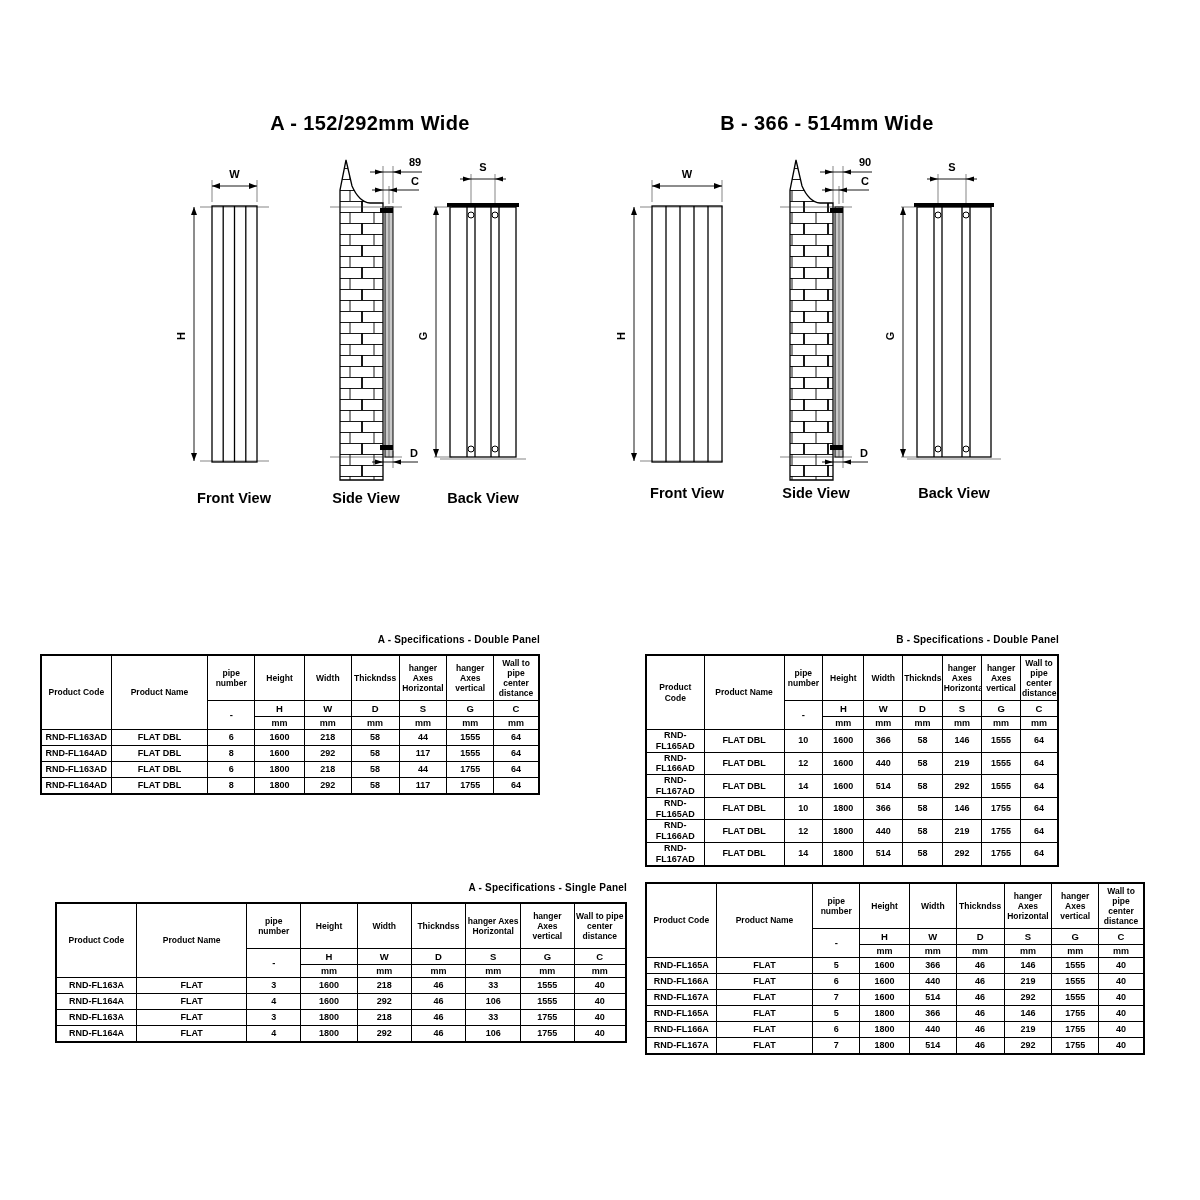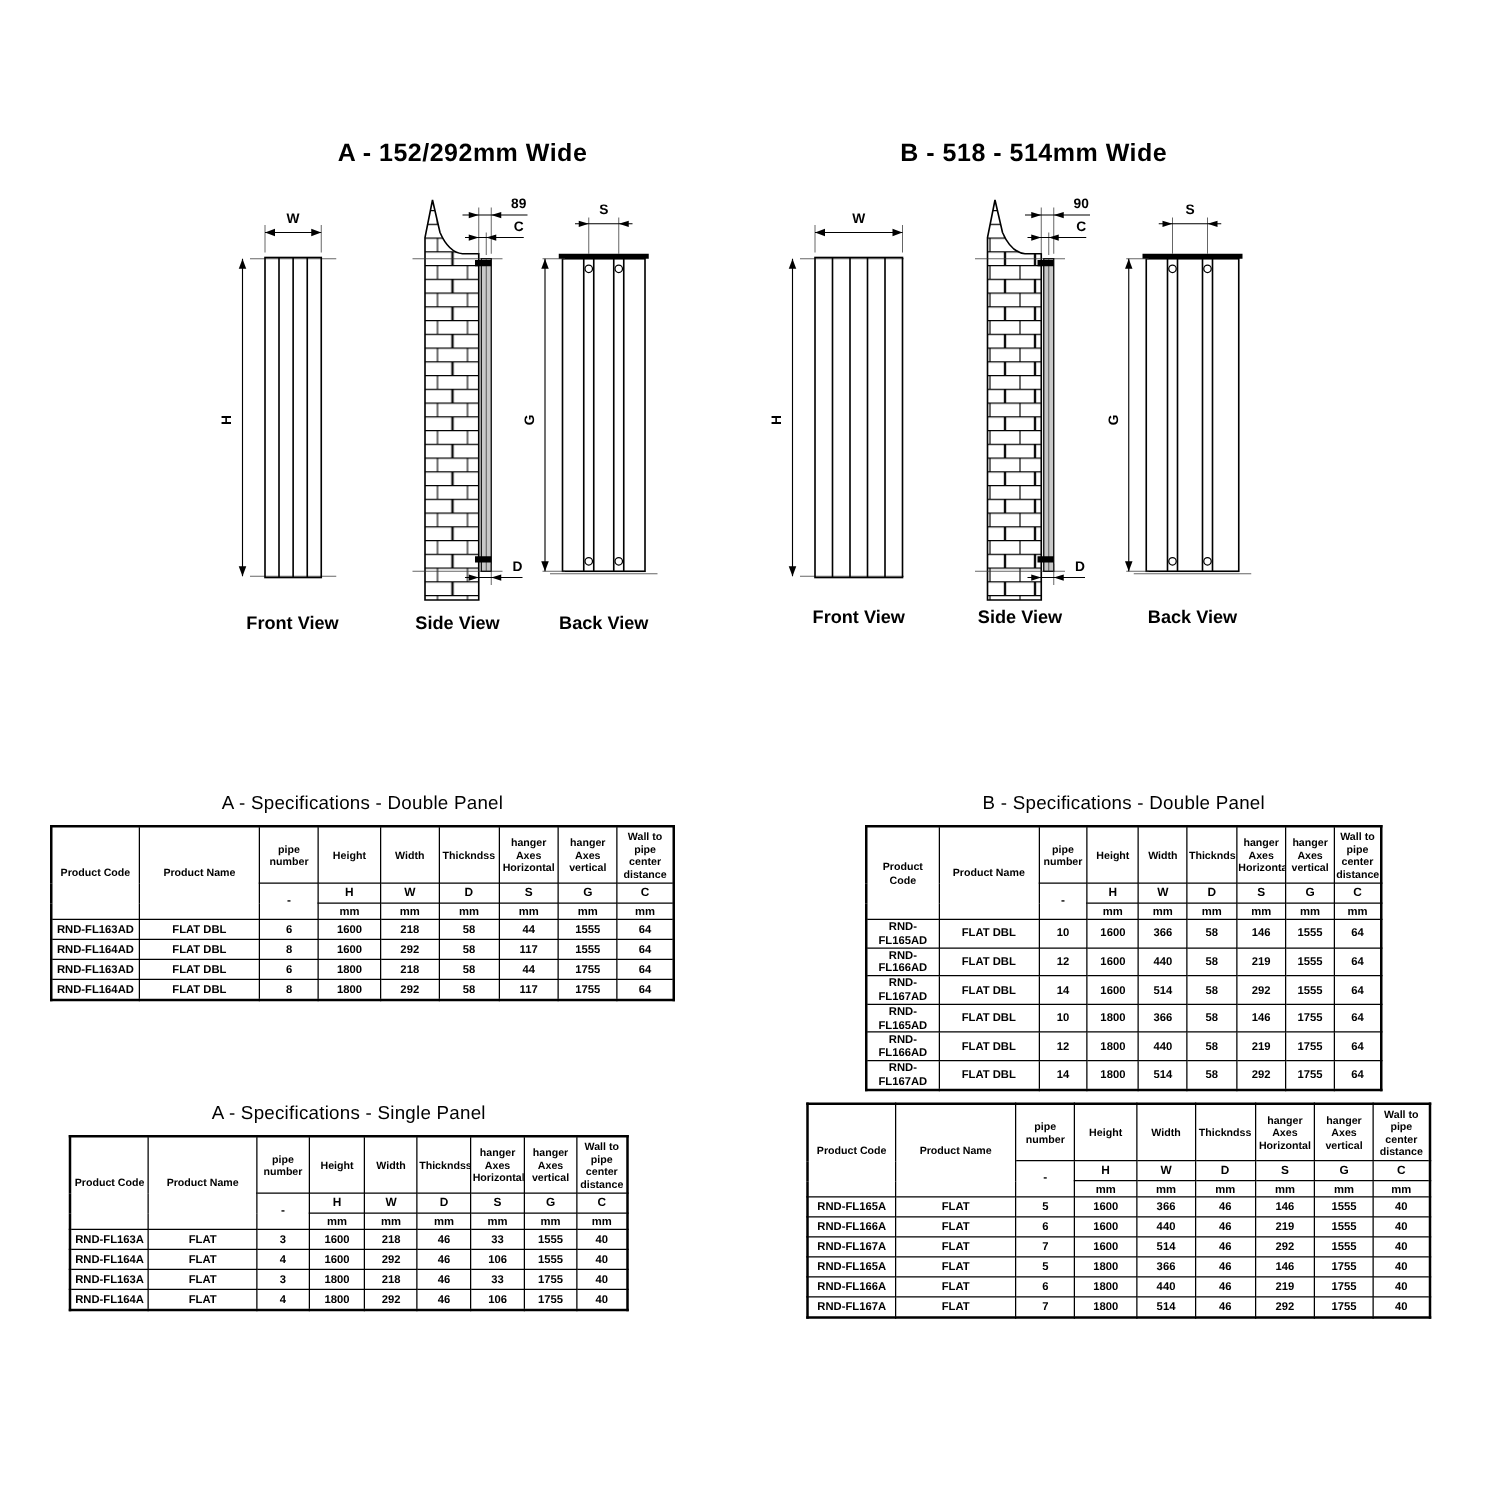--- a/index.html
+++ b/index.html
@@ -7,36 +7,36 @@
           font-family:"Liberation Sans",sans-serif;color:#000;overflow:hidden;}
   .sec-title{position:absolute;font-size:20px;font-weight:bold;text-align:center;letter-spacing:.4px;}
   .diagram{position:absolute;}
   .dimtxt{font-family:"Liberation Sans",sans-serif;font-size:11px;font-weight:bold;text-anchor:middle;fill:#000;}
   .viewlbl{font-family:"Liberation Sans",sans-serif;font-size:14.5px;font-weight:bold;text-anchor:middle;fill:#000;}
   .thin{stroke:#333;stroke-width:0.6;fill:none;}
   .dim{stroke:#000;stroke-width:0.9;fill:none;}
   .main{stroke:#000;stroke-width:1.3;fill:none;}
   .arrow{fill:#000;stroke:none;}
   .tblwrap{position:absolute;}
-  .tbl-title{font-size:15px;font-weight:normal;text-align:center;margin-bottom:9px;letter-spacing:.2px;}
+  .tbl-title{font-size:10px;font-weight:bold;text-align:right;margin-bottom:9px;letter-spacing:.2px;}
   table{width:100%;border-collapse:collapse;table-layout:fixed;border:2px solid #000;}
   th,td{border:1px solid #000;font-size:9px;font-weight:bold;text-align:center;
         vertical-align:middle;padding:0 1px;line-height:1.2;overflow:hidden;color:#000;}
   thead tr.r1 th{height:44px;font-size:8.5px;}
   thead tr.r2 th{height:15px;font-size:9.5px;}
   thead tr.r3 th{height:12px;}
   tbody td{height:15px;}
 </style>
 </head>
 <body>
 
 <div id="canvas">
 
   <div class="sec-title" style="left:167px;top:112px;width:406px;">A - 152/292mm Wide</div>
-  <div class="sec-title" style="left:624px;top:112px;width:406px;">B - 518 - 514mm Wide</div>
+  <div class="sec-title" style="left:624px;top:112px;width:406px;">B - 366 - 514mm Wide</div>
 
   <svg class="diagram" style="left:170px;top:146px;" width="370" height="370" viewBox="0 0 370 370">
     <defs>
       <pattern id="brickA" width="24" height="22" patternUnits="userSpaceOnUse">
         <rect width="24" height="22" fill="#fff"></rect>
         <path d="M0 0.5 H24 M0 11.5 H24 M12 0 V11 M0.5 11 V22 M23.5 11 V22" stroke="#000" stroke-width="0.9" fill="none"></path>
       </pattern>
     </defs>
 
     <g>
@@ -286,21 +286,21 @@
             <td>292</td>
             <td>58</td>
             <td>117</td>
             <td>1755</td>
             <td>64</td>
           </tr>
         </tbody>
     </table>
   </div>
 
-  <div class="tblwrap" style="left:645px;top:634px;width:414px;margin-left:47px;">
+  <div class="tblwrap" style="left:645px;top:634px;width:414px;">
     <div class="tbl-title">B - Specifications - Double Panel</div>
     <table>
       <colgroup>
           <col style="width:14.1%">
           <col style="width:19.4%">
           <col style="width:9.4%">
           <col style="width:10%">
           <col style="width:9.4%">
           <col style="width:9.6%">
           <col style="width:9.6%">
@@ -401,21 +401,21 @@
             <td>514</td>
             <td>58</td>
             <td>292</td>
             <td>1755</td>
             <td>64</td>
           </tr>
         </tbody>
     </table>
   </div>
 
-  <div class="tblwrap" style="left:55px;top:882px;width:448px;">
+  <div class="tblwrap" style="left:55px;top:882px;width:572px;">
     <div class="tbl-title">A - Specifications - Single Panel</div>
     <table>
       <colgroup>
           <col style="width:14.1%">
           <col style="width:19.4%">
           <col style="width:9.4%">
           <col style="width:10%">
           <col style="width:9.4%">
           <col style="width:9.6%">
           <col style="width:9.6%">

